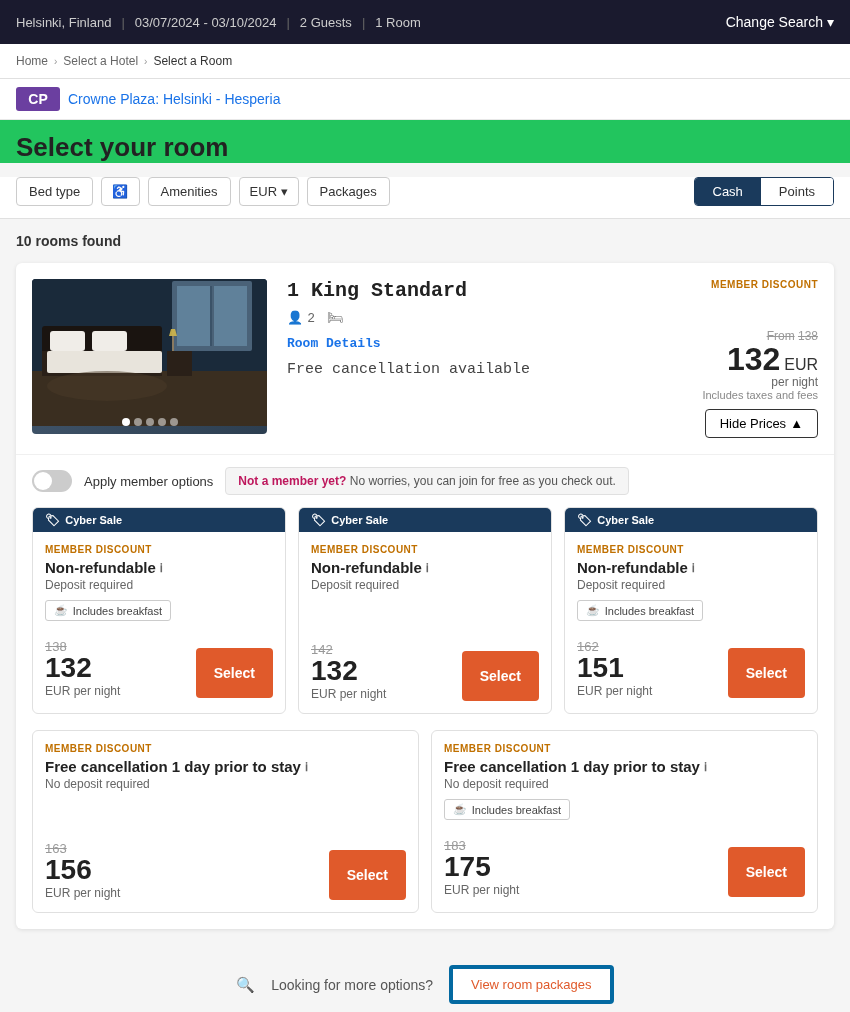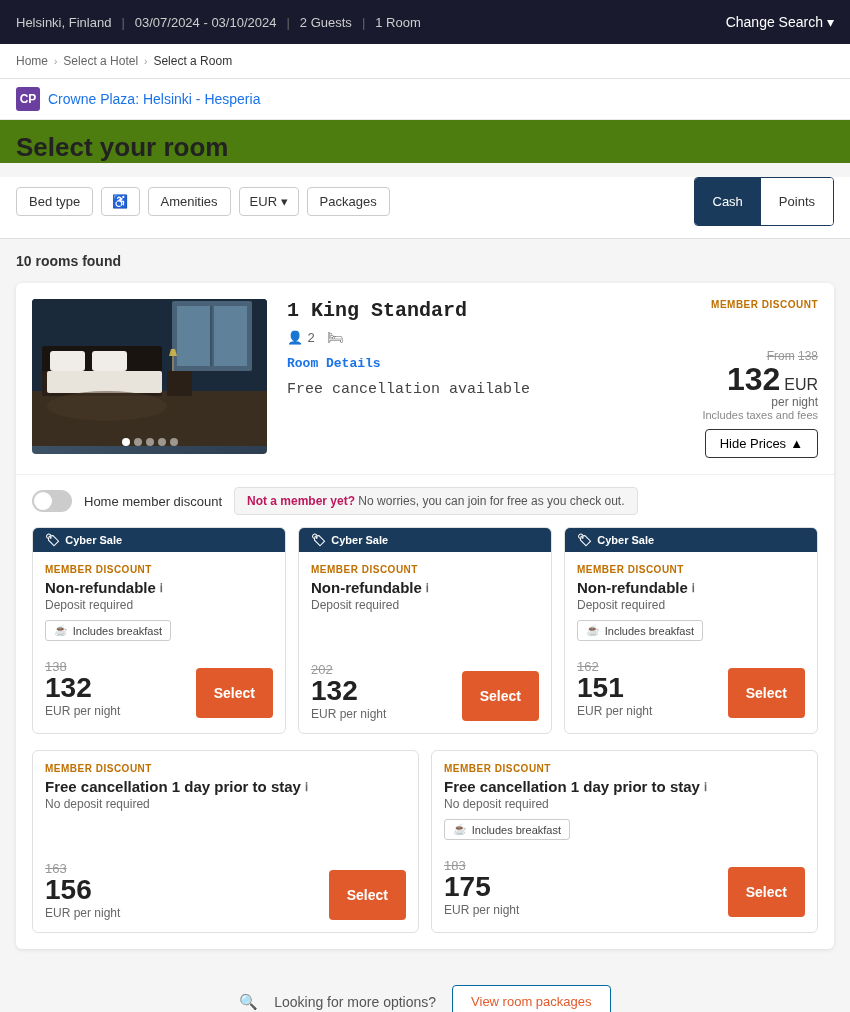--- a/index.html
+++ b/index.html
@@ -47,31 +47,31 @@
     
     .hotel-name-bar {
       background: #fff;
       padding: 8px 16px;
       display: flex;
       align-items: center;
       gap: 8px;
       border-bottom: 1px solid #e8e8e8;
     }
     .hotel-logo {
-      width: 24px; height: 24px;
+      width: 44px; height: 24px;
       background: #6b3fa0;
       border-radius: 3px;
       display: flex; align-items: center; justify-content: center;
-      color: white; font-size: 12px; font-weight: bold;
+      color: white; font-size: 14px; font-weight: bold;
     }
     .hotel-name-link { color: #1a73e8; text-decoration: none; font-size: 14px; }
 
     
     .page-title-area {
-      background: #4d7c0f;
+      background: #22c55e;
       padding: 12px 16px 0;
     }
     .page-title { font-size: 26px; font-weight: bold; color: #222; margin-bottom: 14px; }
 
     
     .filter-bar {
       background: #fff;
       padding: 0 16px 12px;
       display: flex;
       align-items: center;
@@ -99,21 +99,21 @@
       display: flex; align-items: center; gap: 4px;
     }
     .payment-toggle {
       margin-left: auto;
       display: flex;
       border: 1px solid #1a3a5c;
       border-radius: 4px;
       overflow: hidden;
     }
     .payment-btn {
-      padding: 16px 18px;
+      padding: 6px 18px;
       font-size: 13px;
       cursor: pointer;
       border: none;
     }
     .payment-btn.active { background: #1a3a5c; color: #fff; }
     .payment-btn.inactive { background: #fff; color: #333; }
 
     
     .results-count {
       padding: 14px 16px;
@@ -291,21 +291,21 @@
     .more-options-bar {
       display: flex;
       align-items: center;
       justify-content: center;
       gap: 16px;
       padding: 20px;
       font-size: 14px;
       color: #555;
     }
     .view-packages-btn {
-      border: 1px solid #0369a1;
+      border: 4px solid #0369a1;
       color: #e05a2b;
       background: #fff;
       padding: 8px 18px;
       border-radius: 4px;
       font-size: 13px;
       cursor: pointer;
     }
     .search-icon-sm { font-size: 15px; }
   </style>
 </head>
@@ -442,21 +442,21 @@
         <span>Hide Prices</span>
         <span>▲</span>
       </button>
     </div>
   </div>
 
   <div class="member-toggle-bar">
     <div class="toggle-switch off">
       <div class="toggle-knob"></div>
     </div>
-    <span class="member-toggle-text">Home member discount</span>
+    <span class="member-toggle-text">Apply member options</span>
     <div class="not-member-msg">
       <strong>Not a member yet?</strong><span> No worries, you can join for free as you check out.</span>
     </div>
   </div>
 
   <div class="rate-cards-grid">
 
     <div class="rate-card">
       <div class="cyber-sale-badge">
         <span class="tag-icon">🏷</span>
@@ -492,21 +492,21 @@
       <div class="rate-card-body">
         <div class="rate-member-label">MEMBER DISCOUNT</div>
         <div class="rate-title">
           <span>Non-refundable</span>
           <span class="rate-info-icon">ℹ</span>
         </div>
         <div class="rate-deposit">Deposit required</div>
         <div style="height: 32px; margin-bottom: 10px;"></div>
         <div class="rate-price-row">
           <div>
-            <div class="rate-old-price">202</div>
+            <div class="rate-old-price">142</div>
             <div class="rate-new-price">132</div>
             <div class="rate-eur">EUR per night</div>
           </div>
           <button class="select-btn">Select</button>
         </div>
       </div>
     </div>
 
     <div class="rate-card">
       <div class="cyber-sale-badge">

